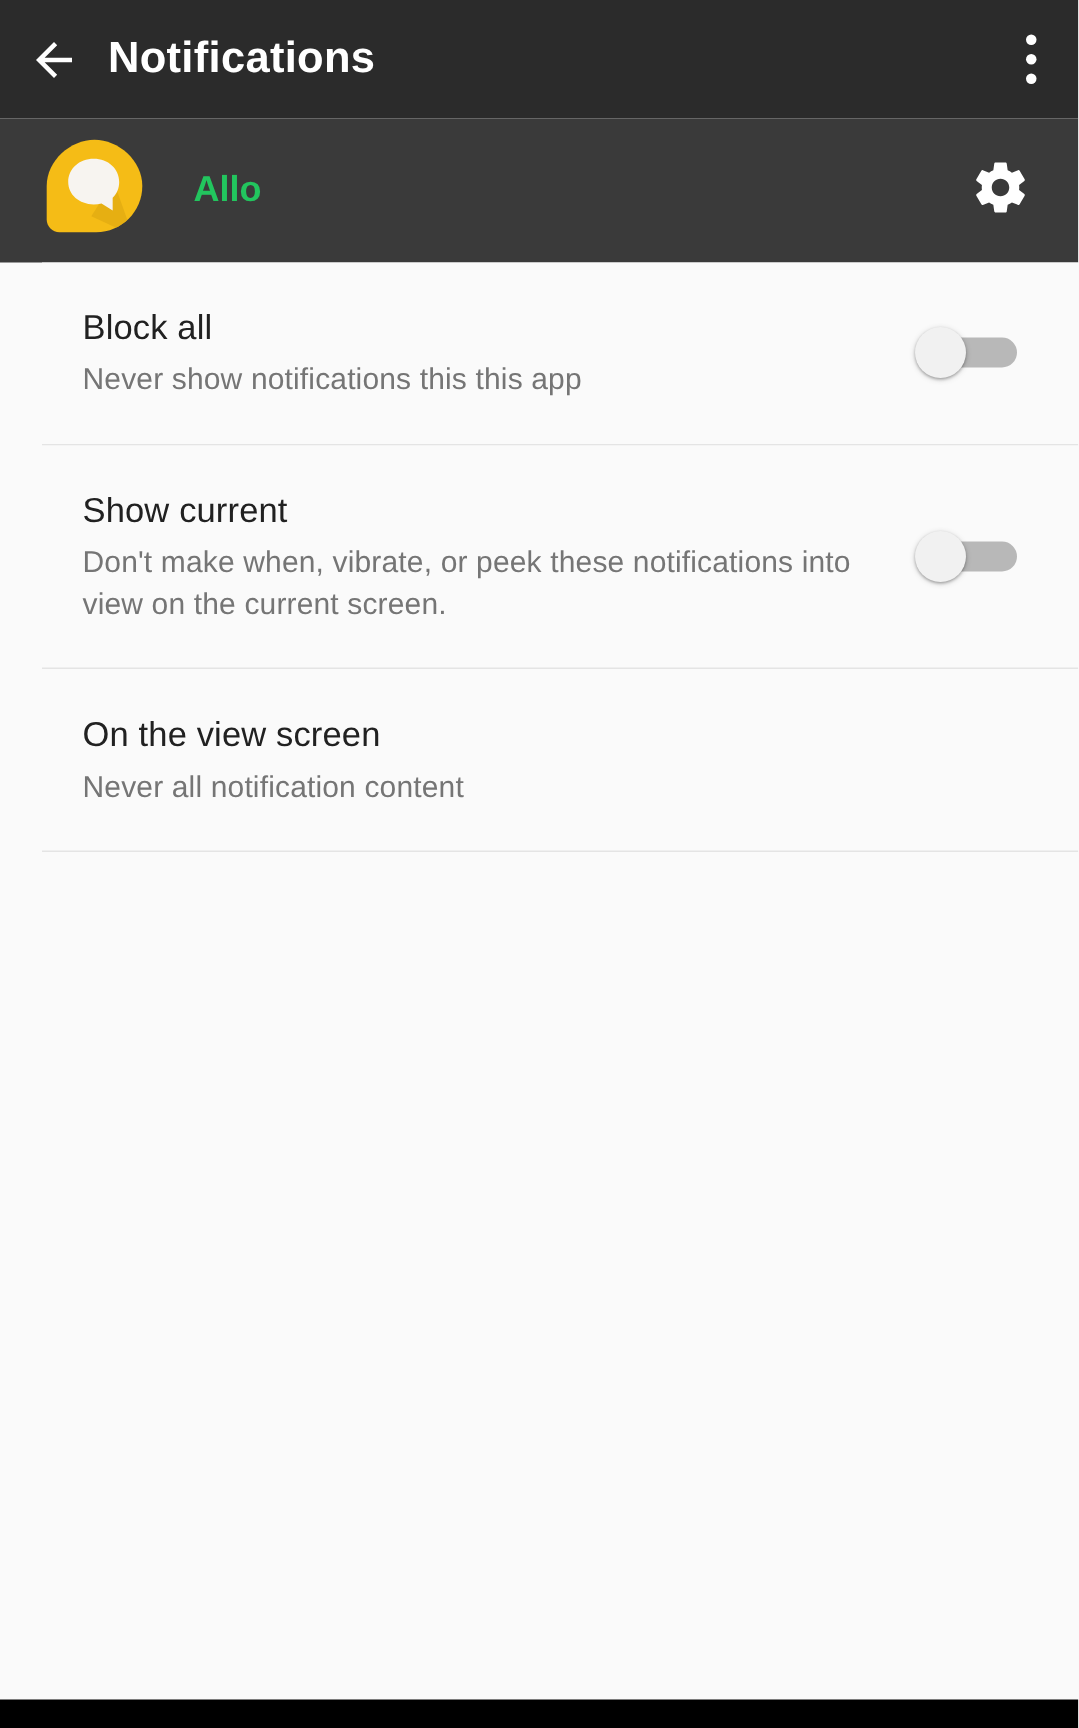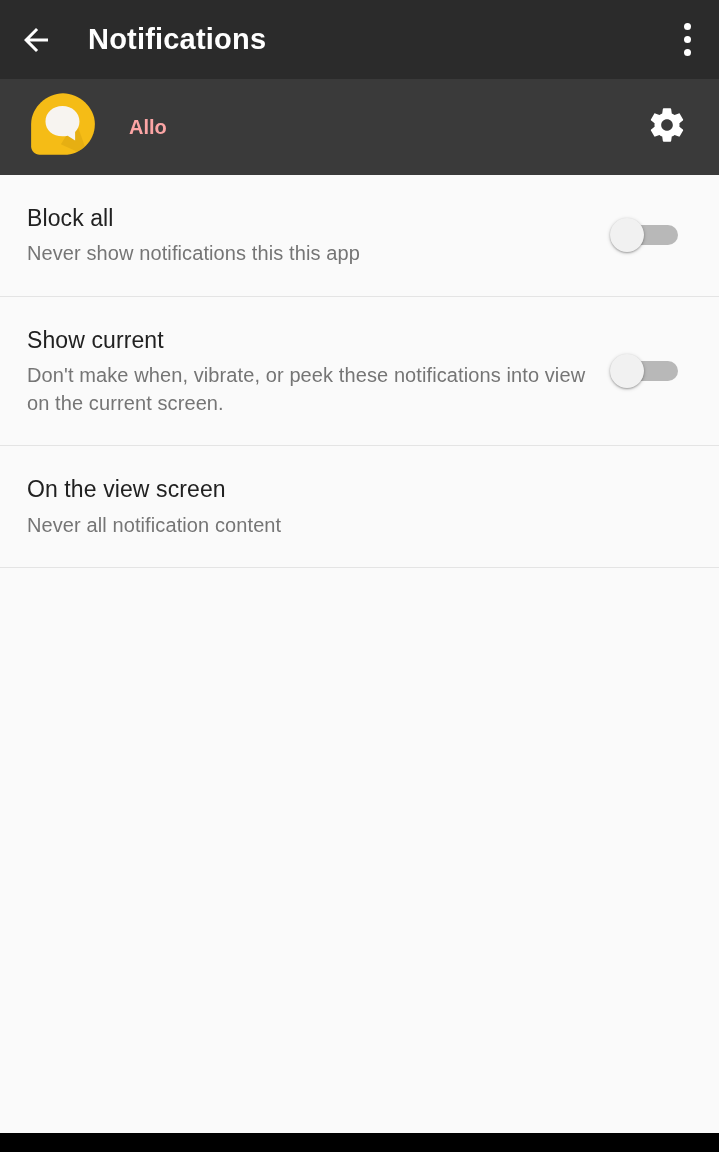--- a/index.html
+++ b/index.html
@@ -16,53 +16,54 @@
     position:absolute; top:0; left:0; width:719px; height:79px;
     background:#2b2b2b; display:flex; align-items:center;
   }
   .back-btn {
     width:72px; height:79px; display:flex; align-items:center; justify-content:center;
     flex:0 0 auto;
   }
   .back-btn svg { display:block; }
   .toolbar-title {
     color:#ffffff; font-size:29px; font-weight:bold; letter-spacing:.2px;
-    margin-left:16px; flex:1 1 auto; line-height:1;
+    flex:1 1 auto; line-height:1;
   }
   .overflow-btn {
     width:64px; height:79px; display:flex; flex-direction:column;
     align-items:center; justify-content:center; gap:6px; flex:0 0 auto;
   }
   .dot { width:7px; height:7px; border-radius:50%; background:#ffffff; }
 
   
   .app-band {
     position:absolute; top:79px; left:0; width:719px; height:96px;
     background:#3a3a3a; display:flex; align-items:center;
   }
   .app-icon-wrap {
     width:72px; height:72px; margin-left:27px; flex:0 0 auto;
     display:flex; align-items:center; justify-content:center;
   }
   .app-name {
-    color:#fca5a5; font-size:20px; font-weight:bold; margin-left:30px;
+    color:#22c55e; font-size:24px; font-weight:bold; margin-left:30px;
     flex:1 1 auto; line-height:1;
   }
   .gear-btn {
     width:76px; height:96px; flex:0 0 auto;
     display:flex; align-items:center; justify-content:center;
     margin-right:14px;
   }
 
   
   .list { position:absolute; top:175px; left:0; width:719px; }
   .row {
     position:relative; display:flex; align-items:center;
     padding:0 27px; background:#fafafa;
     border-bottom:1px solid #e4e4e4;
+    margin-left:28px;
   }
   .row-text { flex:1 1 auto; min-width:0; padding:30px 0 28px 0; }
   .row-title {
     color:#212121; font-size:23px; line-height:1.18; font-weight:normal;
     letter-spacing:.1px;
   }
   .row-sub {
     color:#757575; font-size:20px; line-height:1.42; margin-top:7px;
     letter-spacing:.1px;
   }

